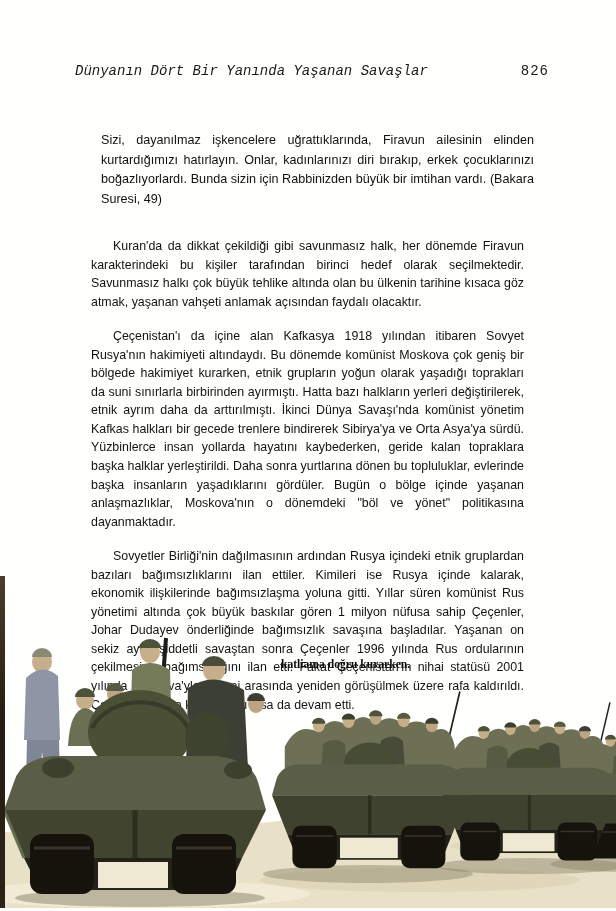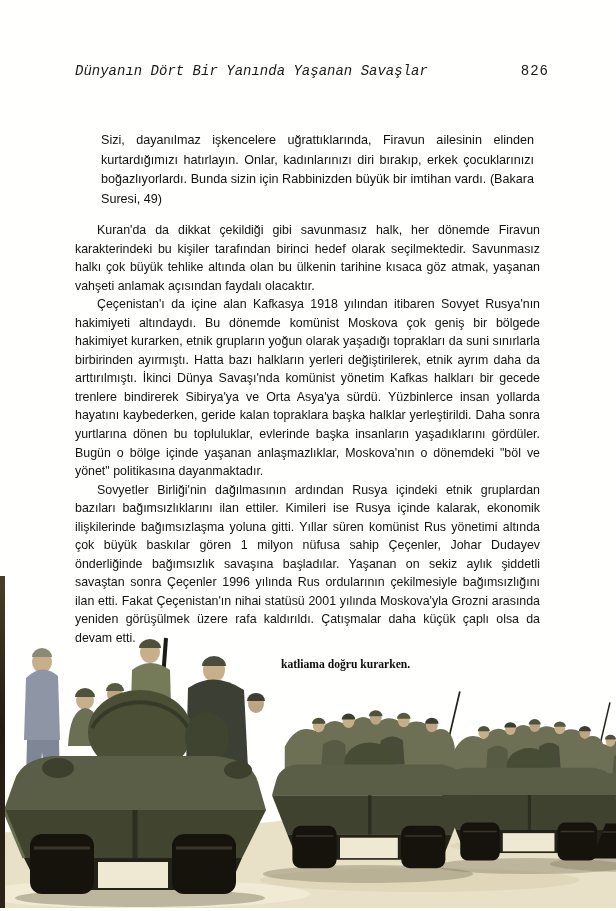--- a/index.html
+++ b/index.html
@@ -6,21 +6,21 @@
   body{width:616px;height:911px;position:relative;background:#fffffe;overflow:hidden;
        font-family:"Liberation Sans",sans-serif;color:#131313;}
   .running-head{position:absolute;top:63px;left:75px;width:474px;display:flex;
        justify-content:space-between;align-items:baseline;
        font-family:Liberation Mono, monospace;font-size:14px;font-style:italic;color:#1a1a1a;}
   .running-head .pagenum{font-style:normal;letter-spacing:1px;}
   .quote{position:absolute;top:131px;left:85px;width:433px;font-weight:normal;
        font-size:12.6px;line-height:19.6px;text-align:justify;color:#111;margin-left:16px;}
   .bodytext{position:absolute;top:221px;left:75px;width:465px;font-size:12.4px;
        line-height:18.55px;text-align:justify;}
-  .bodytext p{margin:0;text-indent:22px;}
+  .bodytext p{margin:16px;text-indent:22px;}
   .caption{position:absolute;top:655px;left:281px;width:212px;
        font-family:"Liberation Serif",serif;font-weight:bold;font-size:11.6px;
        line-height:19px;color:#0d0d0d;z-index:3;}
   .photo-wrap{position:absolute;top:636px;left:0;width:616px;height:272px;z-index:1;}
   .edge-strip{position:absolute;top:576px;left:0;width:5px;height:332px;z-index:2;
        background:linear-gradient(180deg,#4a3d2c 0%,#241c12 45%,#2e2317 100%);}
   svg{display:block;}
 </style>
 </head>
 <body>

